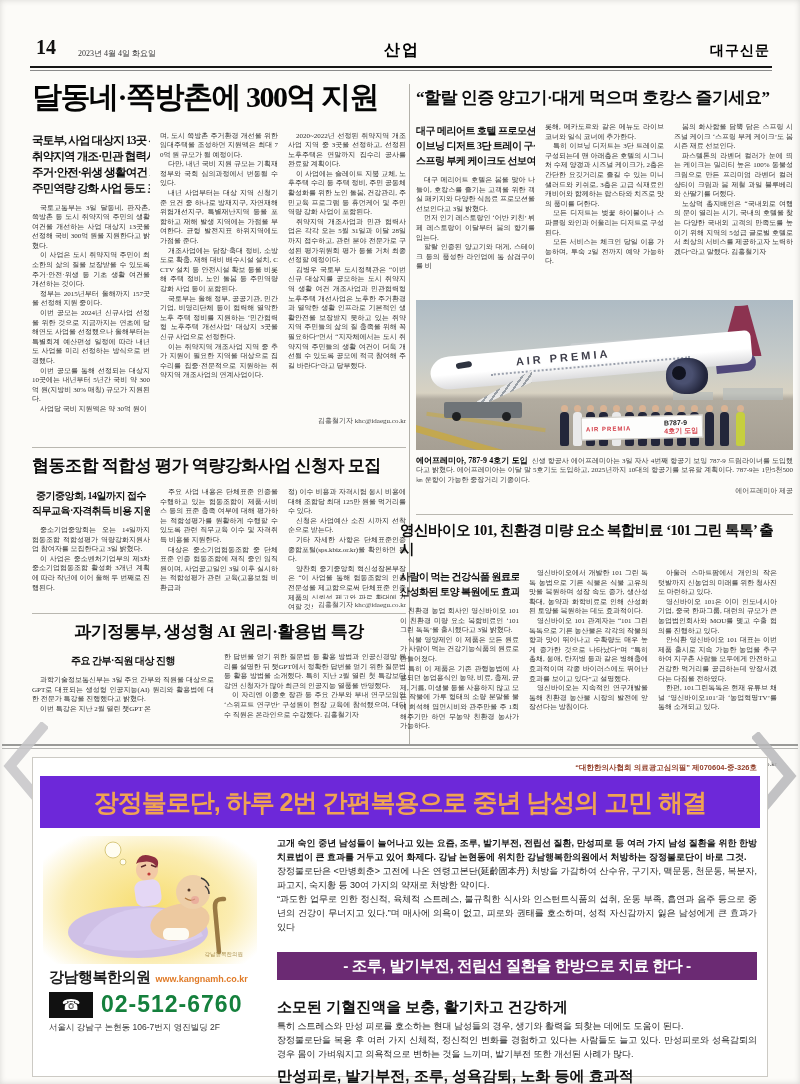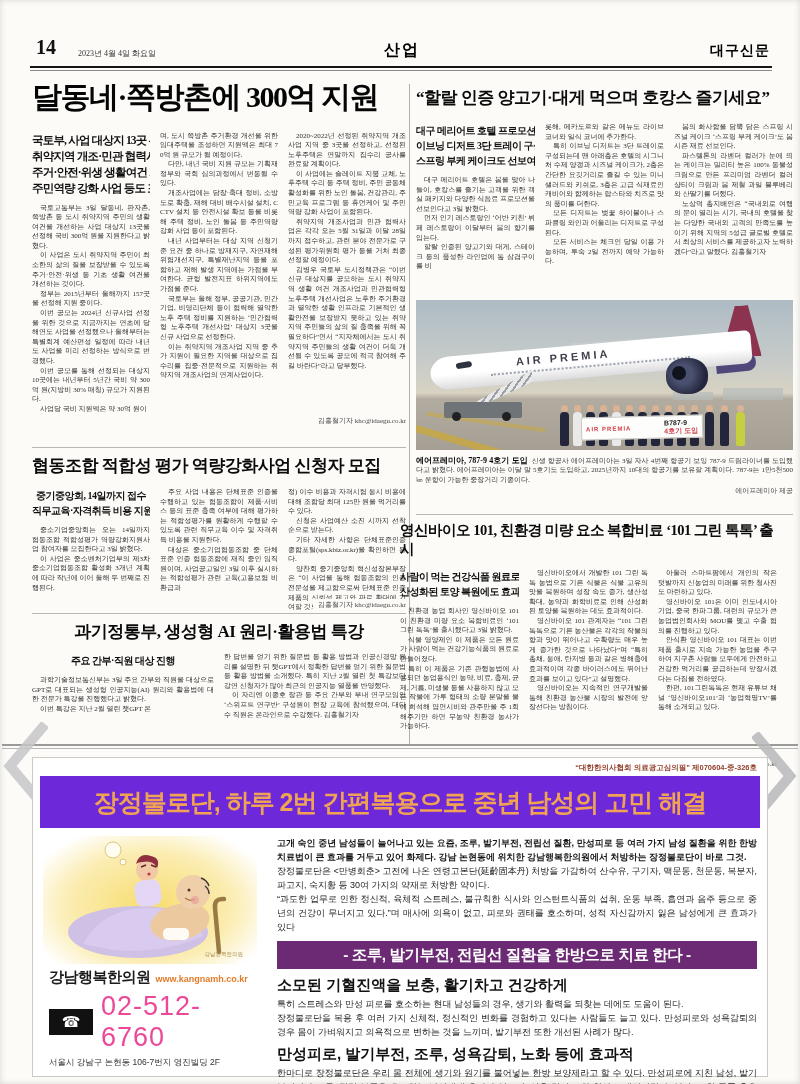--- a/index.html
+++ b/index.html
@@ -94,26 +94,26 @@
   .ad .body { display:flex; padding:8px 10px 6px; gap:12px; }
   .ad .adleft { width:222px; flex:0 0 auto; }
   .illus { position:relative; width:214px; height:128px; background:radial-gradient(ellipse at 50% 55%, #f7dd6e 0%, #fbedb3 55%, #ffffff 85%); border-radius:8px; overflow:hidden; }
   .illus .mark { position:absolute; right:14px; bottom:6px; font-size:5.5px; color:#a98f4e; }
   .clinic { margin-top:4px; padding-left:6px; }
   .clinic .row1 { display:flex; align-items:baseline; gap:5px; }
   .clinic .cname { font-size:15px; font-weight:bold; color:#1c1c1c; letter-spacing:-0.5px; }
   .clinic .site { font-size:9px; color:#e07b28; font-weight:bold; }
   .clinic .phone { display:flex; align-items:center; margin-top:4px; }
   .clinic .pbox { width:44px; height:26px; background:#111; color:#fff; font-size:15px; display:flex; align-items:center; justify-content:center; }
-  .clinic .pnumber { font-size:27px; font-weight:normal; color:#ec4899; letter-spacing:1px; margin-left:8px; }
+  .clinic .pnumber { font-size:23px; font-weight:bold; color:#15803d; letter-spacing:1px; margin-left:8px; }
   .clinic .addr { font-size:8.5px; color:#333; margin-top:4px; }
   .ad .adright { flex:1 1 auto; min-width:0; }
   .ad .ap { font-size:9px; line-height:14px; color:#222; text-align:justify; word-break:break-all; }
   .ad .ap.bold1 { font-weight:bold; color:#151515; }
-  .ad .pbannerad { margin:7px 0; height:28px; background:#6b2a73; display:flex; align-items:center; justify-content:center; }
+  .ad .pbannerad { margin:18px 0; height:28px; background:#6b2a73; display:flex; align-items:center; justify-content:center; }
   .ad .pbannerad span { color:#fff; font-size:15.5px; font-weight:bold; letter-spacing:-0.5px; white-space:nowrap; }
   .ad .sect { font-size:15px; font-weight:bold; color:#111; margin:6px 0 2px; }
 </style>
 </head>
 <body>
 
 <div id="page">
 
   <div class="hdr">
     <div class="pnum">14</div>
@@ -142,22 +142,22 @@
             <p class="para">이 사업은 도시 취약지역 주민이 최소한의 삶의 질을 보장받을 수 있도록 주거·안전·위생 등 기초 생활 여건을 개선하는 것이다.</p>
             <p class="para">정부는 2015년부터 올해까지 157곳을 선정해 지원 중이다.</p>
             <p class="para">이번 공모는 2024년 신규사업 선정을 위한 것으로 지금까지는 연초에 당해연도 사업을 선정했으나 올해부터는 특별회계 예산편성 일정에 따라 내년도 사업을 미리 선정하는 방식으로 변경했다.</p>
             <p class="para">이번 공모를 통해 선정되는 대상지 10곳에는 내년부터 5년간 국비 약 300억 원(지방비 30% 매칭) 규모가 지원된다.</p>
             <p class="para">사업당 국비 지원액은 약 30억 원이</p>
           </div>
       </div>
       <div class="col">
           <p class="para flush">며, 도시 쪽방촌 주거환경 개선을 위한 임대주택을 조성하면 지원액은 최대 70억 원 규모가 될 예정이다.</p>
           <p class="para">다만, 내년 국비 지원 규모는 기획재정부와 국회 심의과정에서 변동될 수 있다.</p>
+          <p class="para">내년 사업부터는 대상 지역 신청기준 요건 중 하나로 방재지구, 자연재해 위험개선지구, 특별재난지역 등을 포함하고 재해 발생 지역에는 가점을 부여한다. 균형 발전지표 하위지역에도 가점을 준다.</p>
           <p class="para">개조사업에는 담장·축대 정비, 소방도로 확충, 재해 대비 배수시설 설치, CCTV 설치 등 안전시설 확보 등을 비롯해 주택 정비, 노인 돌봄 등 주민역량 강화 사업 등이 포함된다.</p>
-          <p class="para">내년 사업부터는 대상 지역 신청기준 요건 중 하나로 방재지구, 자연재해 위험개선지구, 특별재난지역 등을 포함하고 재해 발생 지역에는 가점을 부여한다. 균형 발전지표 하위지역에도 가점을 준다.</p>
           <p class="para">국토부는 올해 정부, 공공기관, 민간기업, 비영리단체 등이 협력해 열악한 노후 주택 정비를 지원하는 ‘민간협력형 노후주택 개선사업’ 대상지 3곳을 신규 사업으로 선정한다.</p>
           <p class="para">이는 취약지역 개조사업 지역 중 추가 지원이 필요한 지역을 대상으로 집수리를 집중·전문적으로 지원하는 취약지역 개조사업의 연계사업이다.</p>
         </div>
       <div class="col">
           <p class="para">2020~2022년 선정된 취약지역 개조사업 지역 중 3곳을 선정하고, 선정된 노후주택은 연말까지 집수리 공사를 완료할 계획이다.</p>
           <p class="para">이 사업에는 슬레이트 지붕 교체, 노후주택 수리 등 주택 정비, 주민 공동체 활성화를 위한 노인 돌봄, 건강관리, 주민교육 프로그램 등 휴먼케어 및 주민역량 강화 사업이 포함된다.</p>
           <p class="para">취약지역 개조사업과 민관 협력사업은 각각 오는 5월 31일과 이달 28일까지 접수하고, 관련 분야 전문가로 구성된 평가위원회 평가 등을 거쳐 최종 선정할 예정이다.</p>
           <p class="para">김병우 국토부 도시정책관은 “이번 신규 대상지를 공모하는 도시 취약지역 생활 여건 개조사업과 민관협력형 노후주택 개선사업은 노후한 주거환경과 열악한 생활 인프라로 기본적인 생활안전을 보장받지 못하고 있는 취약지역 주민들의 삶의 질 충족을 위해 꼭 필요하다”면서 “지자체에서는 도시 취약지역 주민들의 생활 여건이 더욱 개선될 수 있도록 공모에 적극 참여해 주길 바란다”라고 당부했다.</p>
         </div>
       <div class="byline">김홍철기자 khc@idaegu.co.kr</div>

